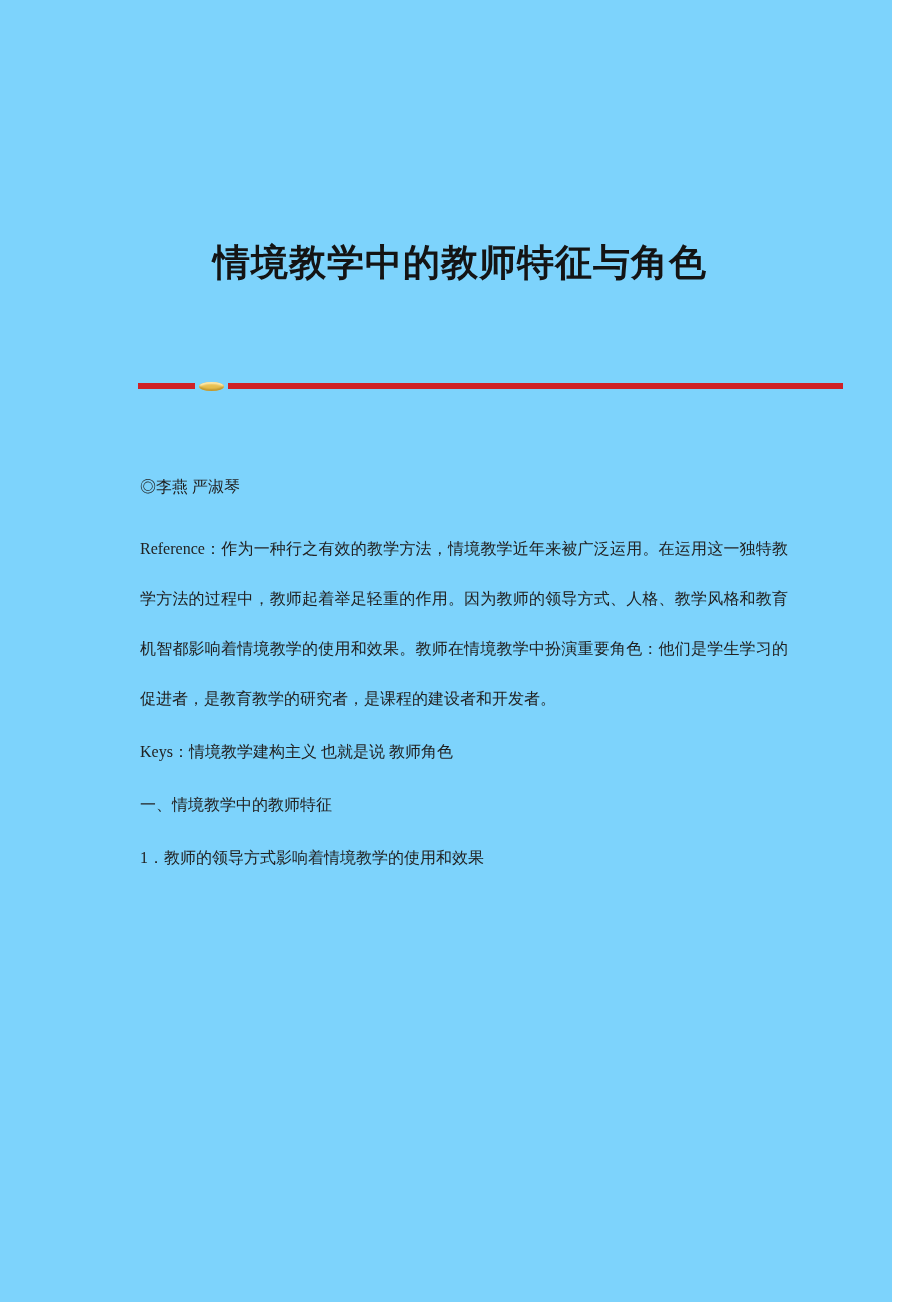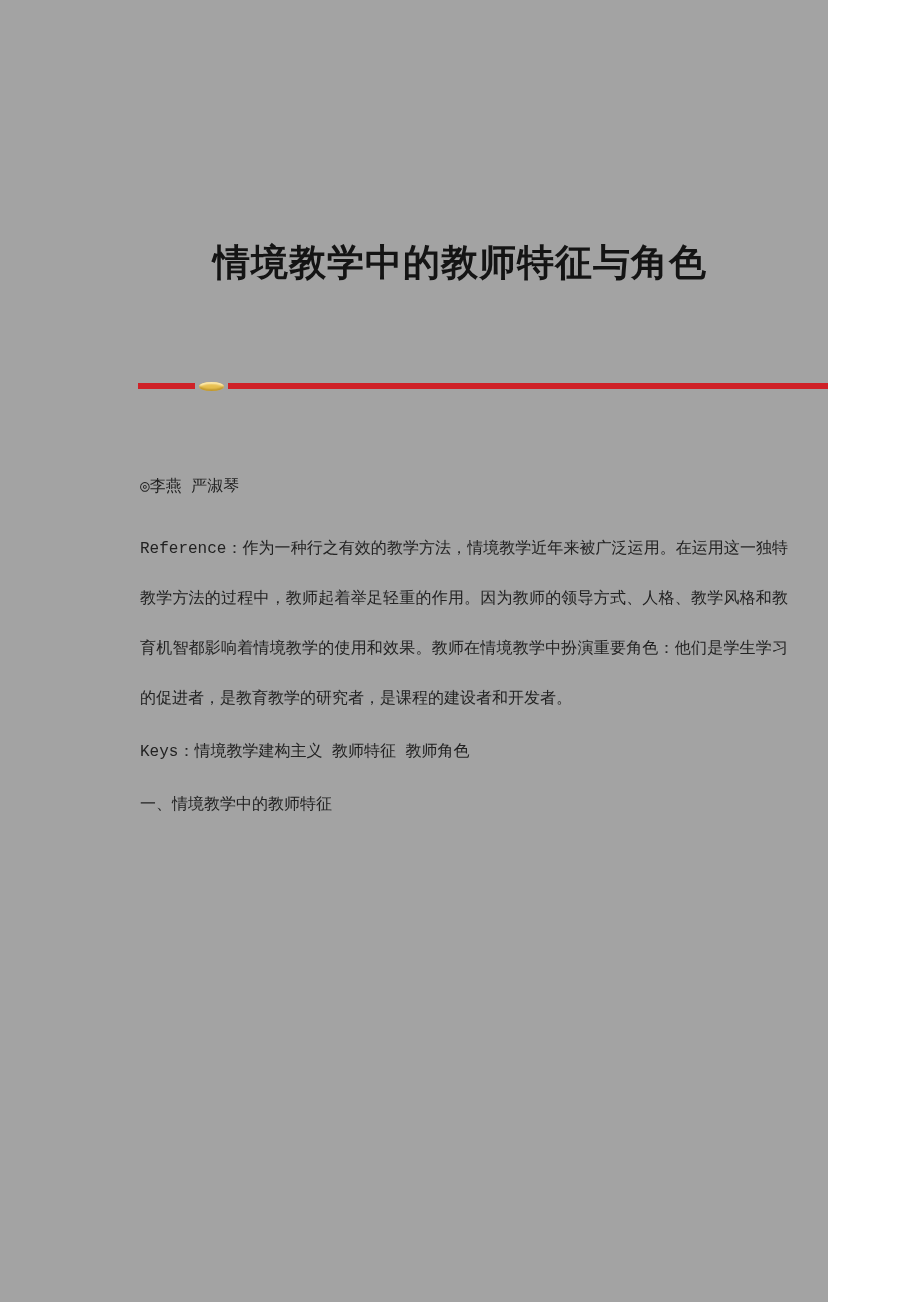--- a/index.html
+++ b/index.html
@@ -2,25 +2,25 @@
 <html><head>
 <meta charset="utf-8">
 <style>
   html, body {
     margin: 0;
     padding: 0;
     background: #ffffff;
   }
   .page {
     position: relative;
-    width: 828px;
+    width: 892px;
     height: 1302px;
-    background: #a3a3a3;
+    background: #7dd3fc;
     overflow: hidden;
-    font-family: Liberation Mono, monospace;
+    font-family: Liberation Serif, serif;
     color: #1c1c1c;
   }
   .doc-title {
     position: absolute;
     top: 213px;
     left: 0;
     width: 920px;
     text-align: center;
     font-size: 37px;
     font-weight: bold;
@@ -89,21 +89,22 @@
     <span class="ornament" style="background: rgb(232, 192, 80);"></span>
     <span class="seg-right" style="background: rgb(207, 33, 39);"></span>
   </div>
 
   <div class="content">
 
     <div class="byline">◎李燕 严淑琴</div>
 
     <p class="para">Reference：作为一种行之有效的教学方法，情境教学近年来被广泛运用。在运用这一独特教学方法的过程中，教师起着举足轻重的作用。因为教师的领导方式、人格、教学风格和教育机智都影响着情境教学的使用和效果。教师在情境教学中扮演重要角色：他们是学生学习的促进者，是教育教学的研究者，是课程的建设者和开发者。</p>
 
-    <p class="para single">Keys：情境教学建构主义 教师特征 教师角色</p>
+    <p class="para single">Keys：情境教学建构主义 也就是说 教师角色</p>
 
 
     <p class="para single">一、情境教学中的教师特征</p>
 
+    <p class="para single">1．教师的领导方式影响着情境教学的使用和效果</p>
 
   </div>
 
 </div>
 
 </body></html>

